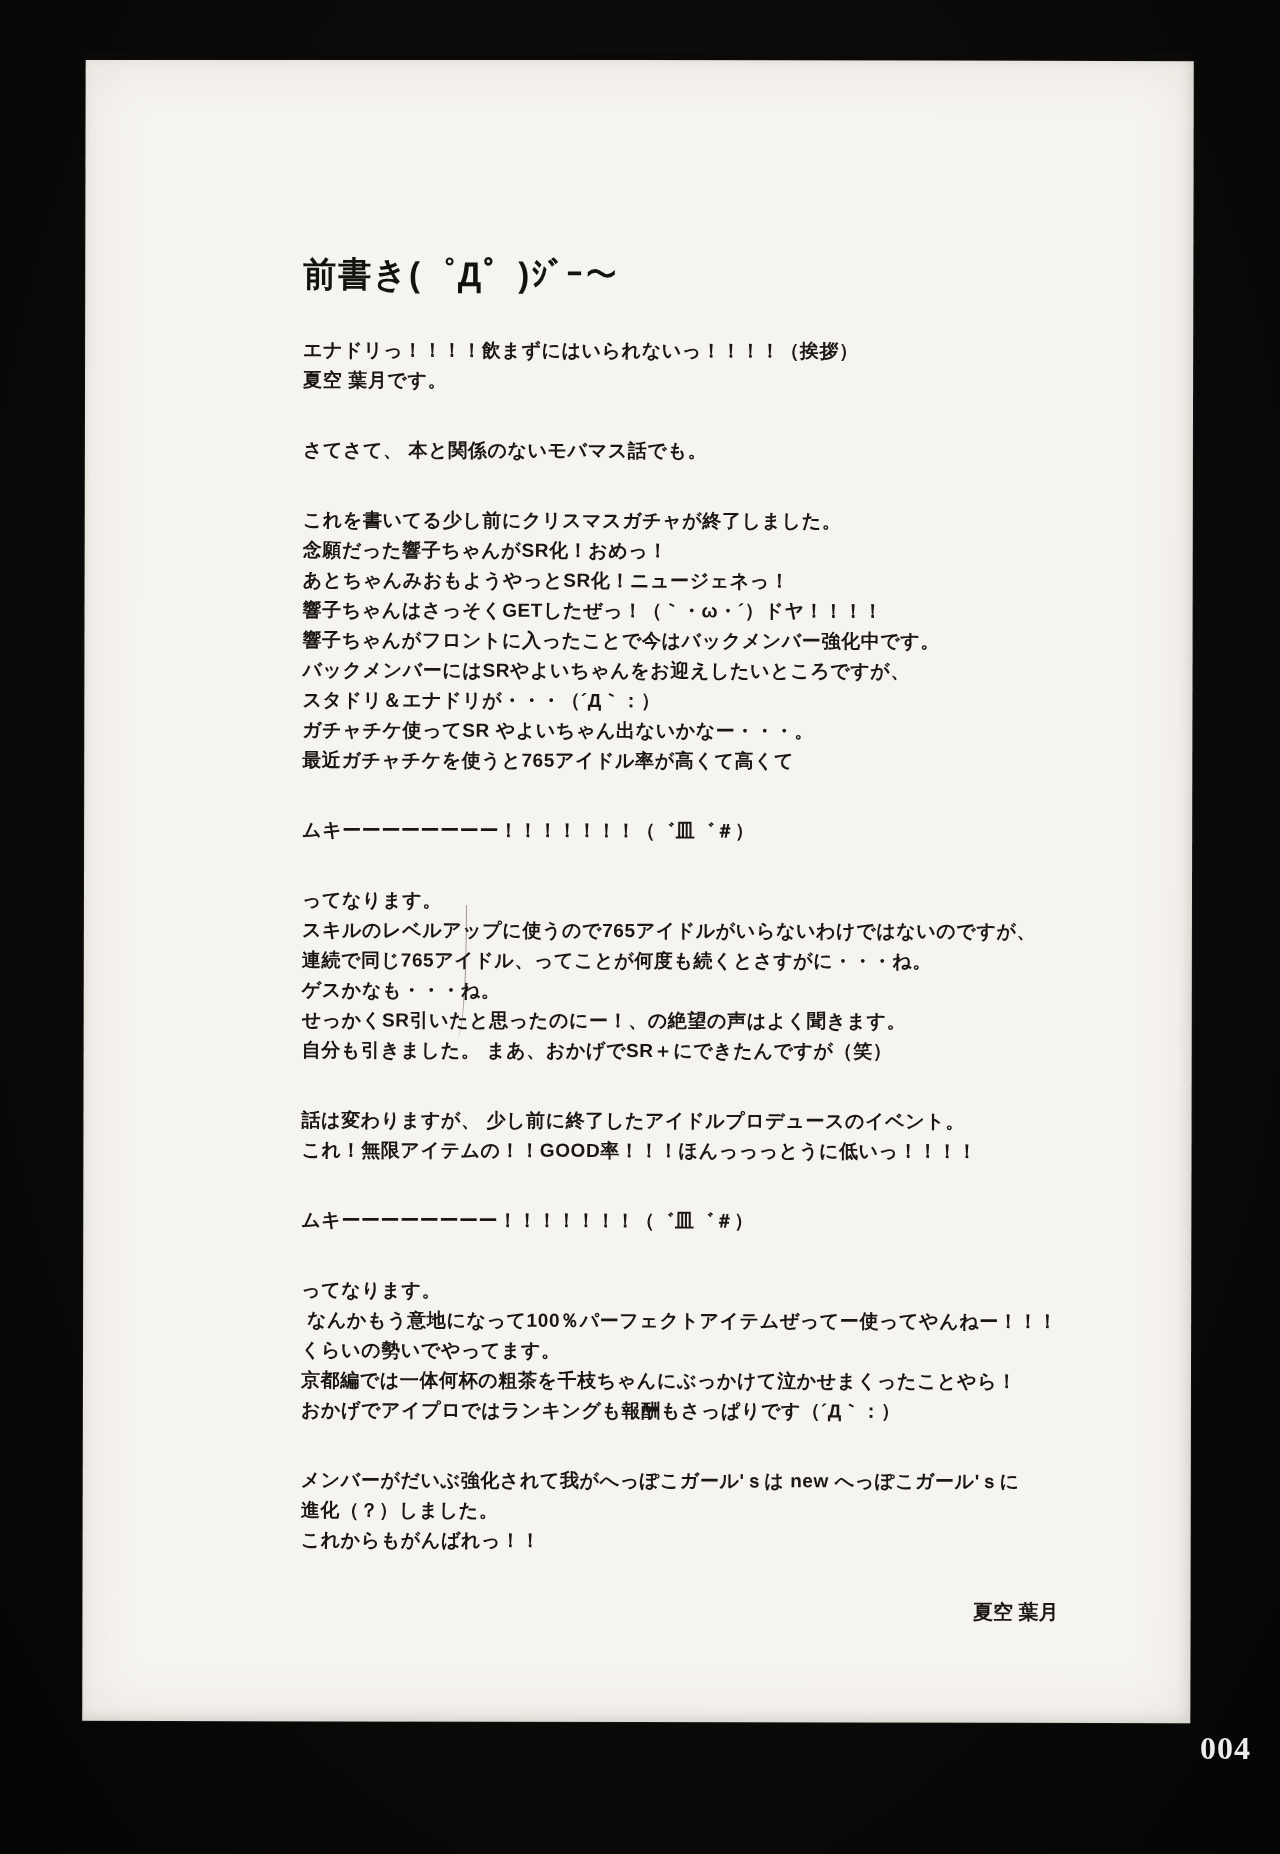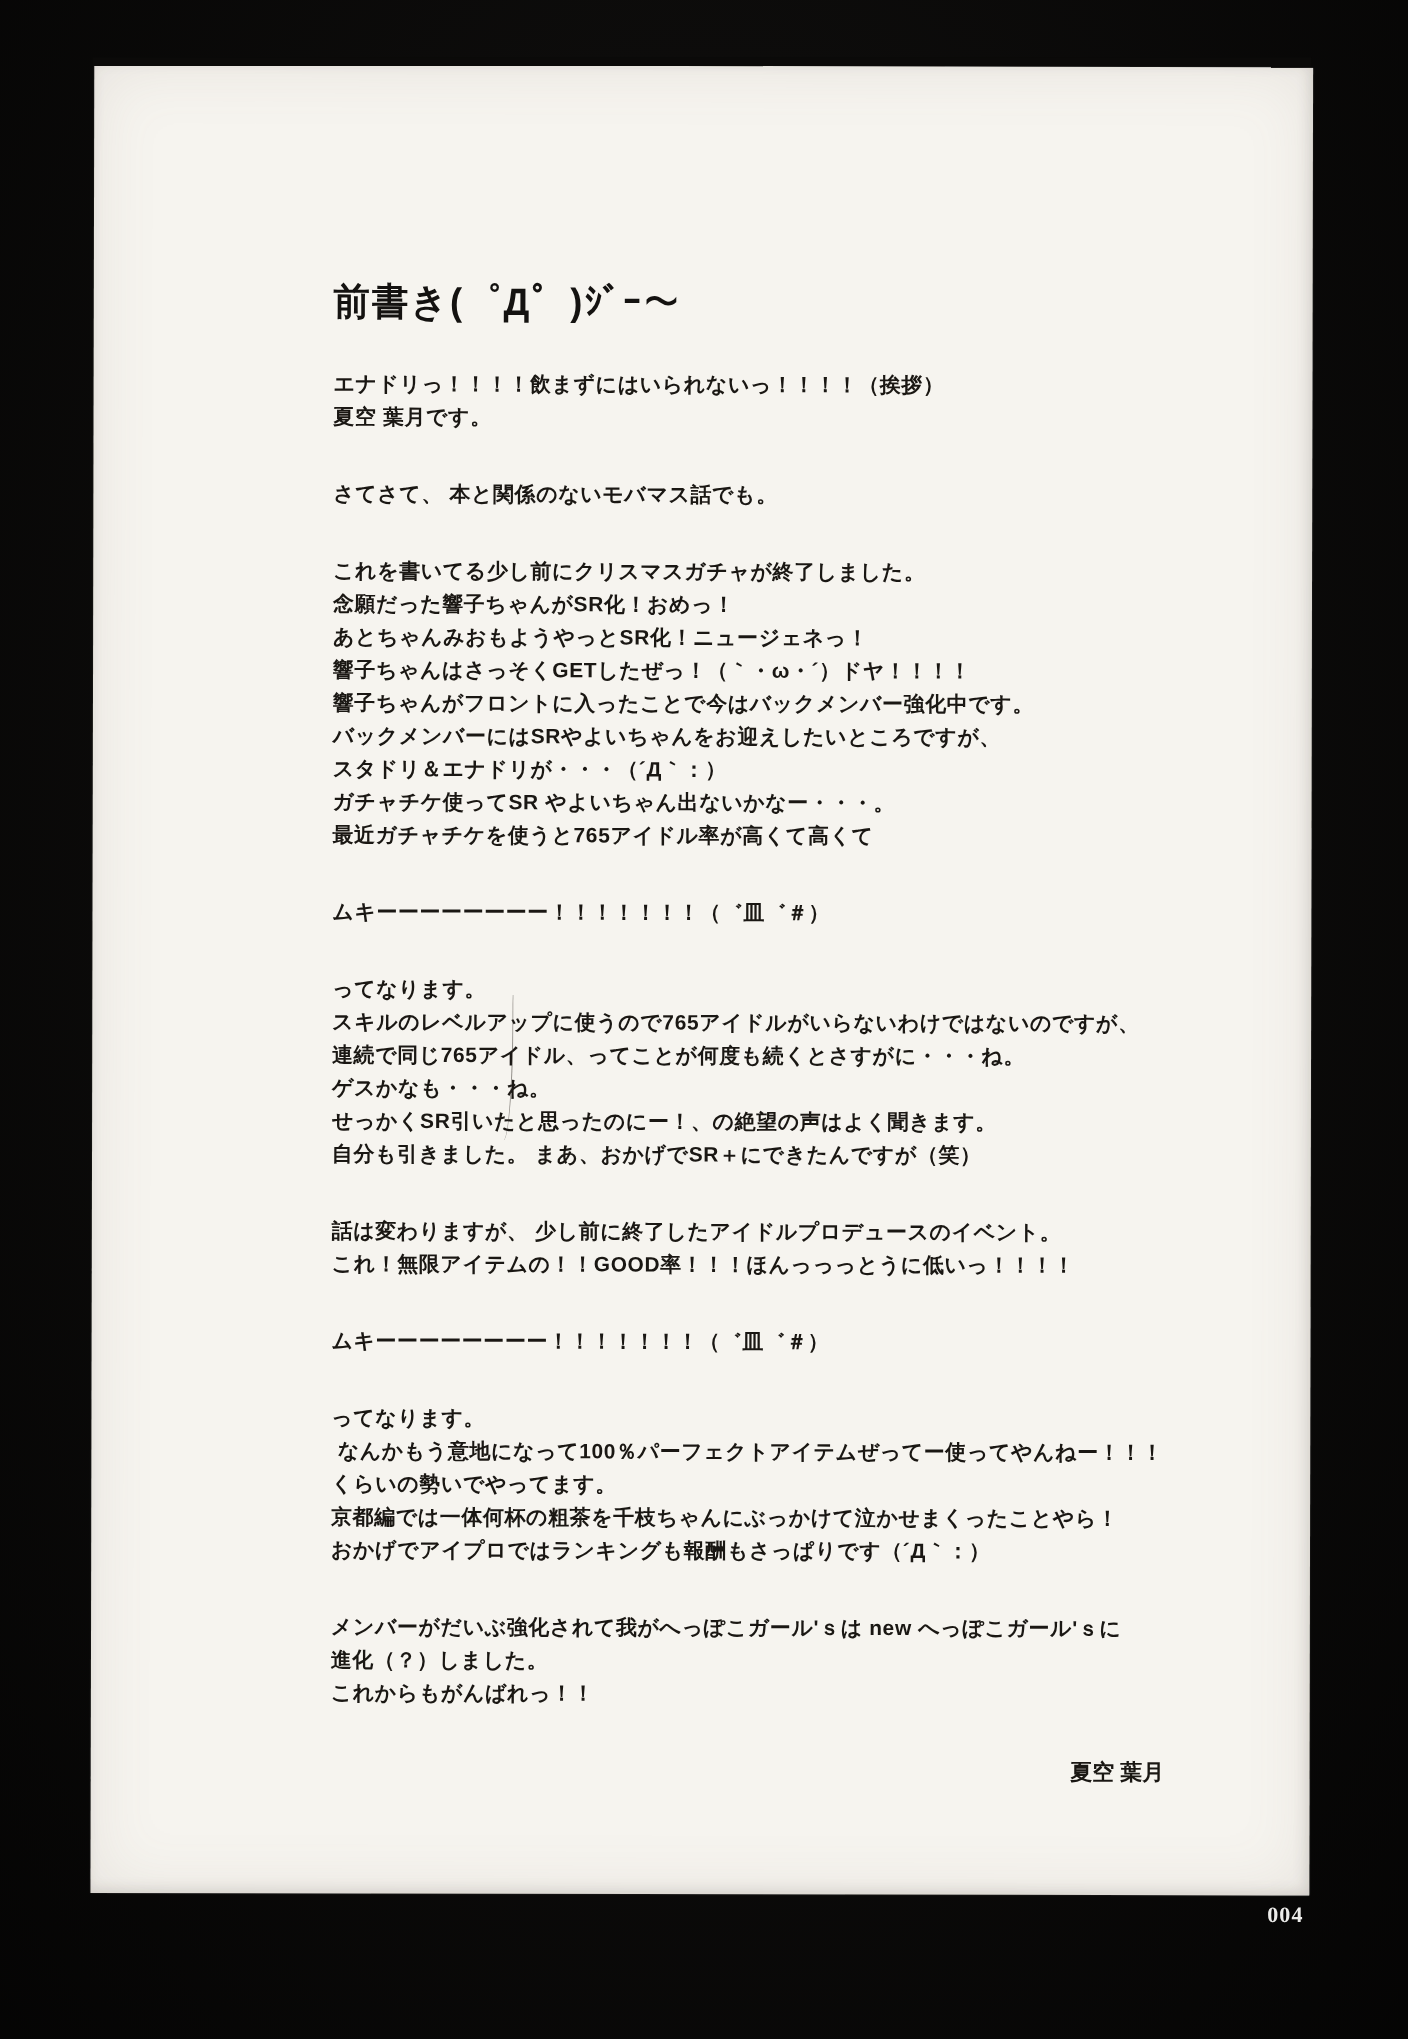--- a/index.html
+++ b/index.html
@@ -63,24 +63,24 @@
     margin-top: 0;
     font-size: 20px;
     line-height: 30px;
     font-weight: 800;
     text-align: right;
     padding-right: 72px;
     color: #1a1713;
   }
   .page-number {
     position: absolute;
-    left: 1152px;
+    left: 1200px;
     top: 1730px;
     font-family: "Liberation Serif", "DejaVu Serif", serif;
-    font-size: 20px;
+    font-size: 32px;
     font-weight: 700;
     color: #ececea;
     letter-spacing: 1px;
   }
   .scan-artifact {
     position: absolute;
     left: 368px;
     top: 845px;
     width: 14px;
     height: 132px;

